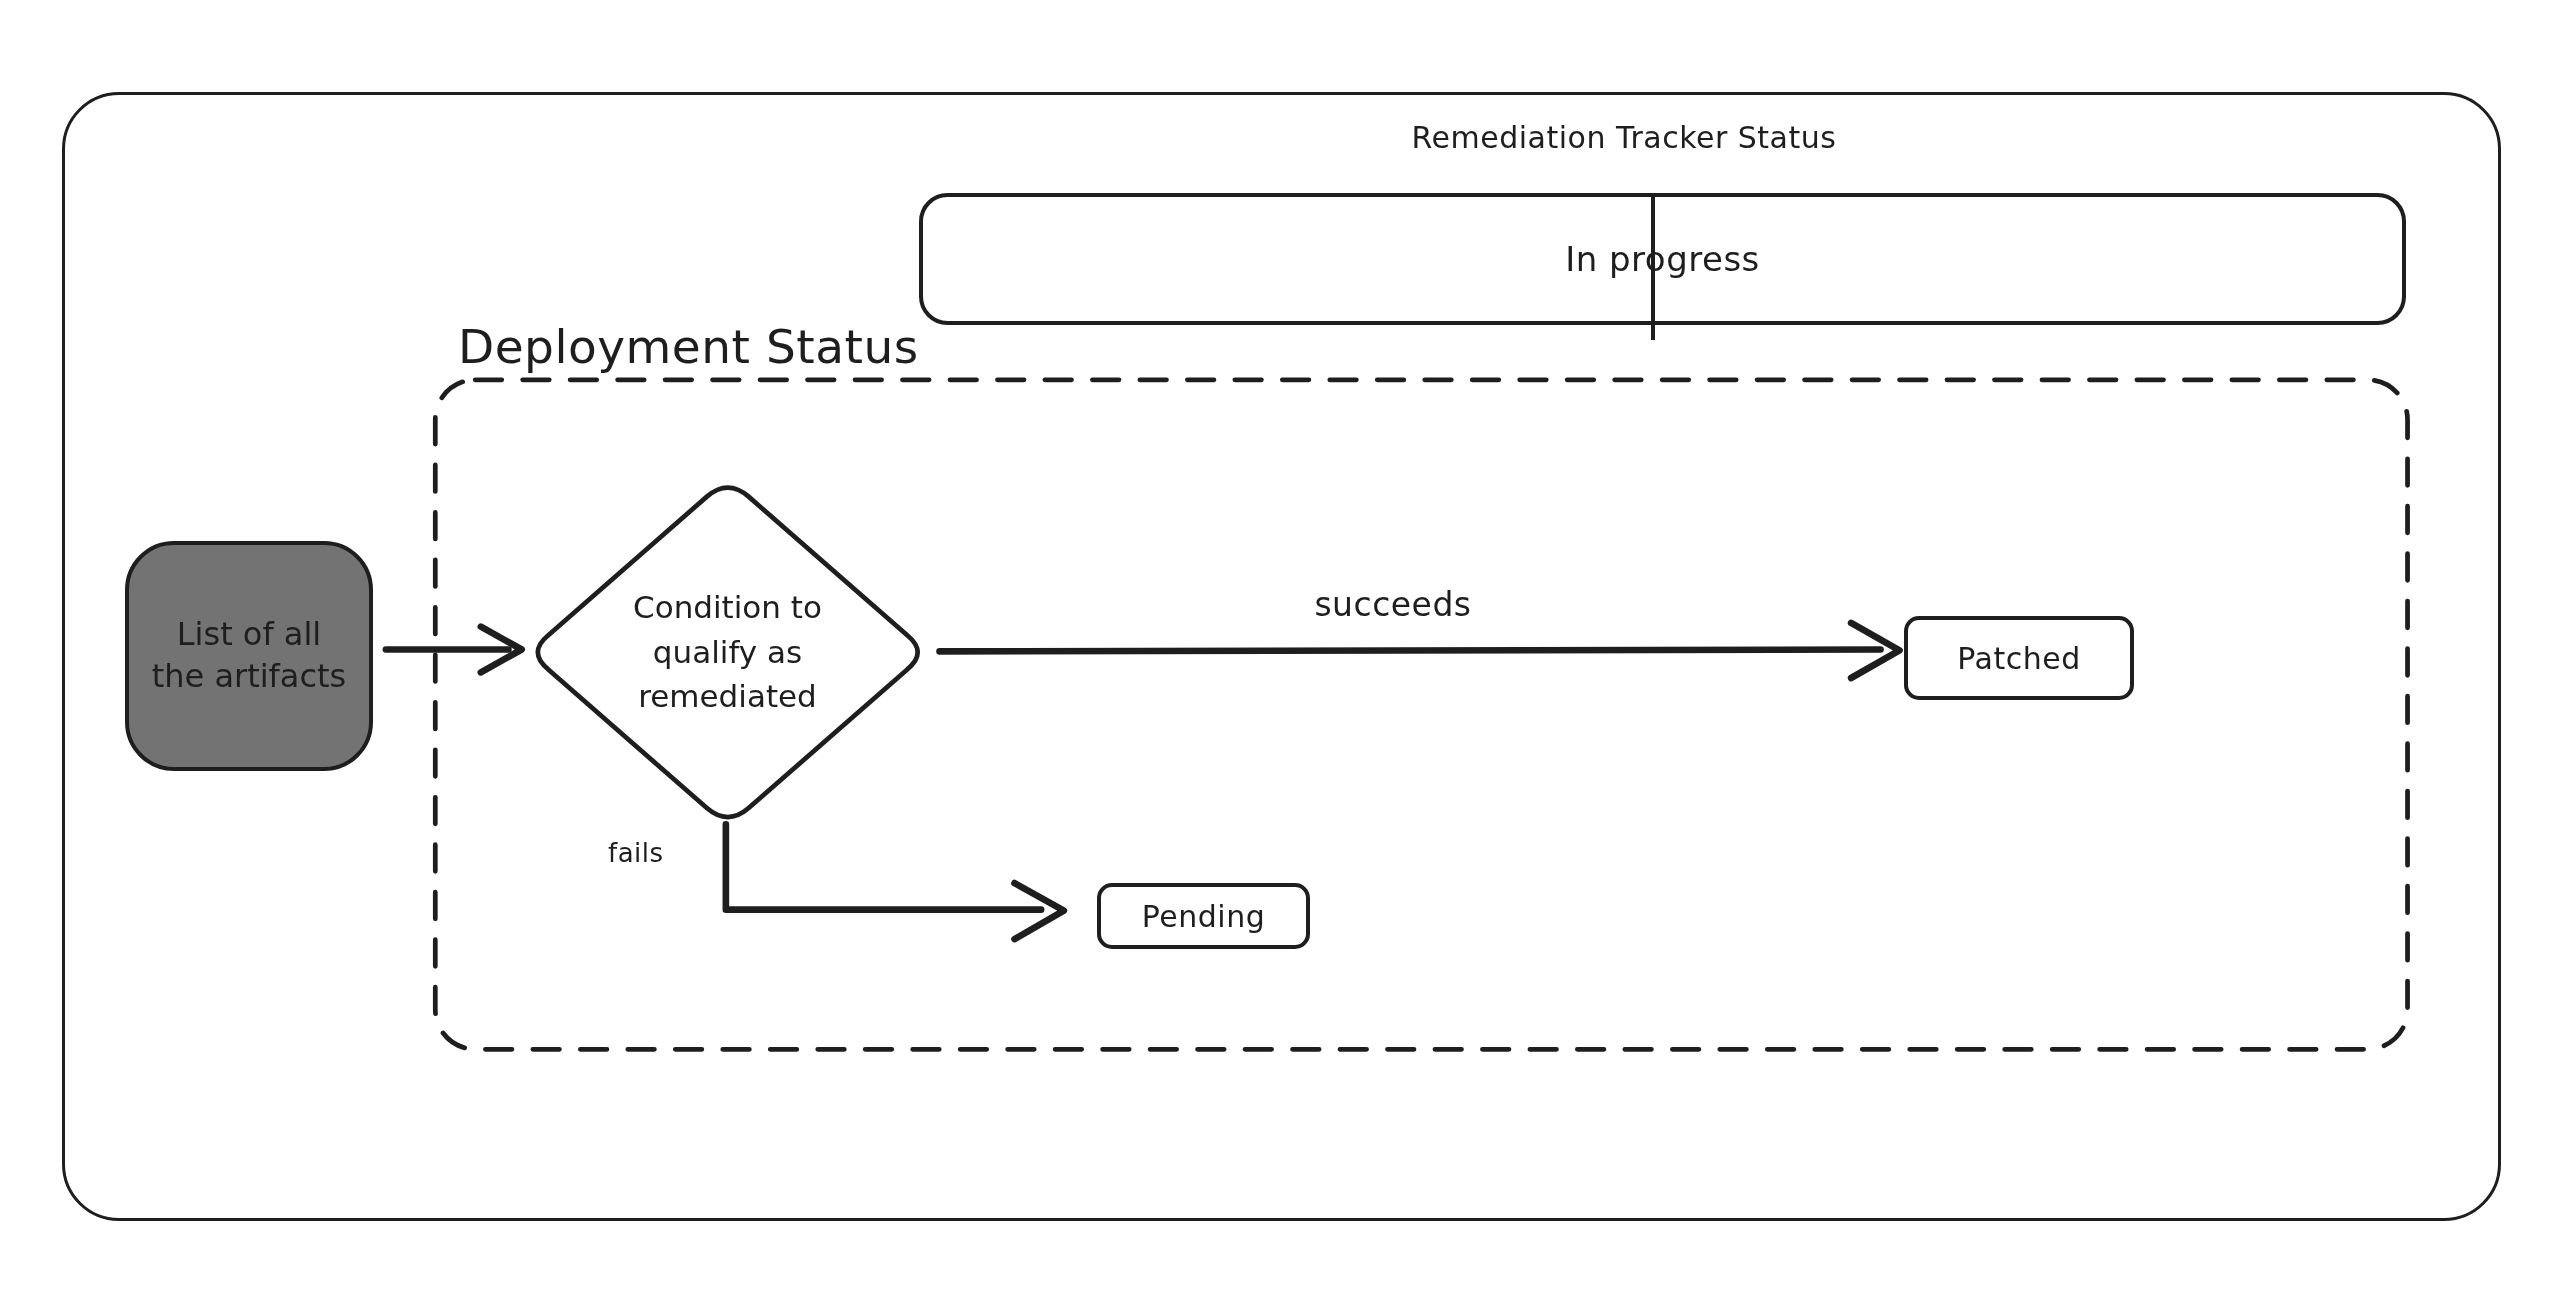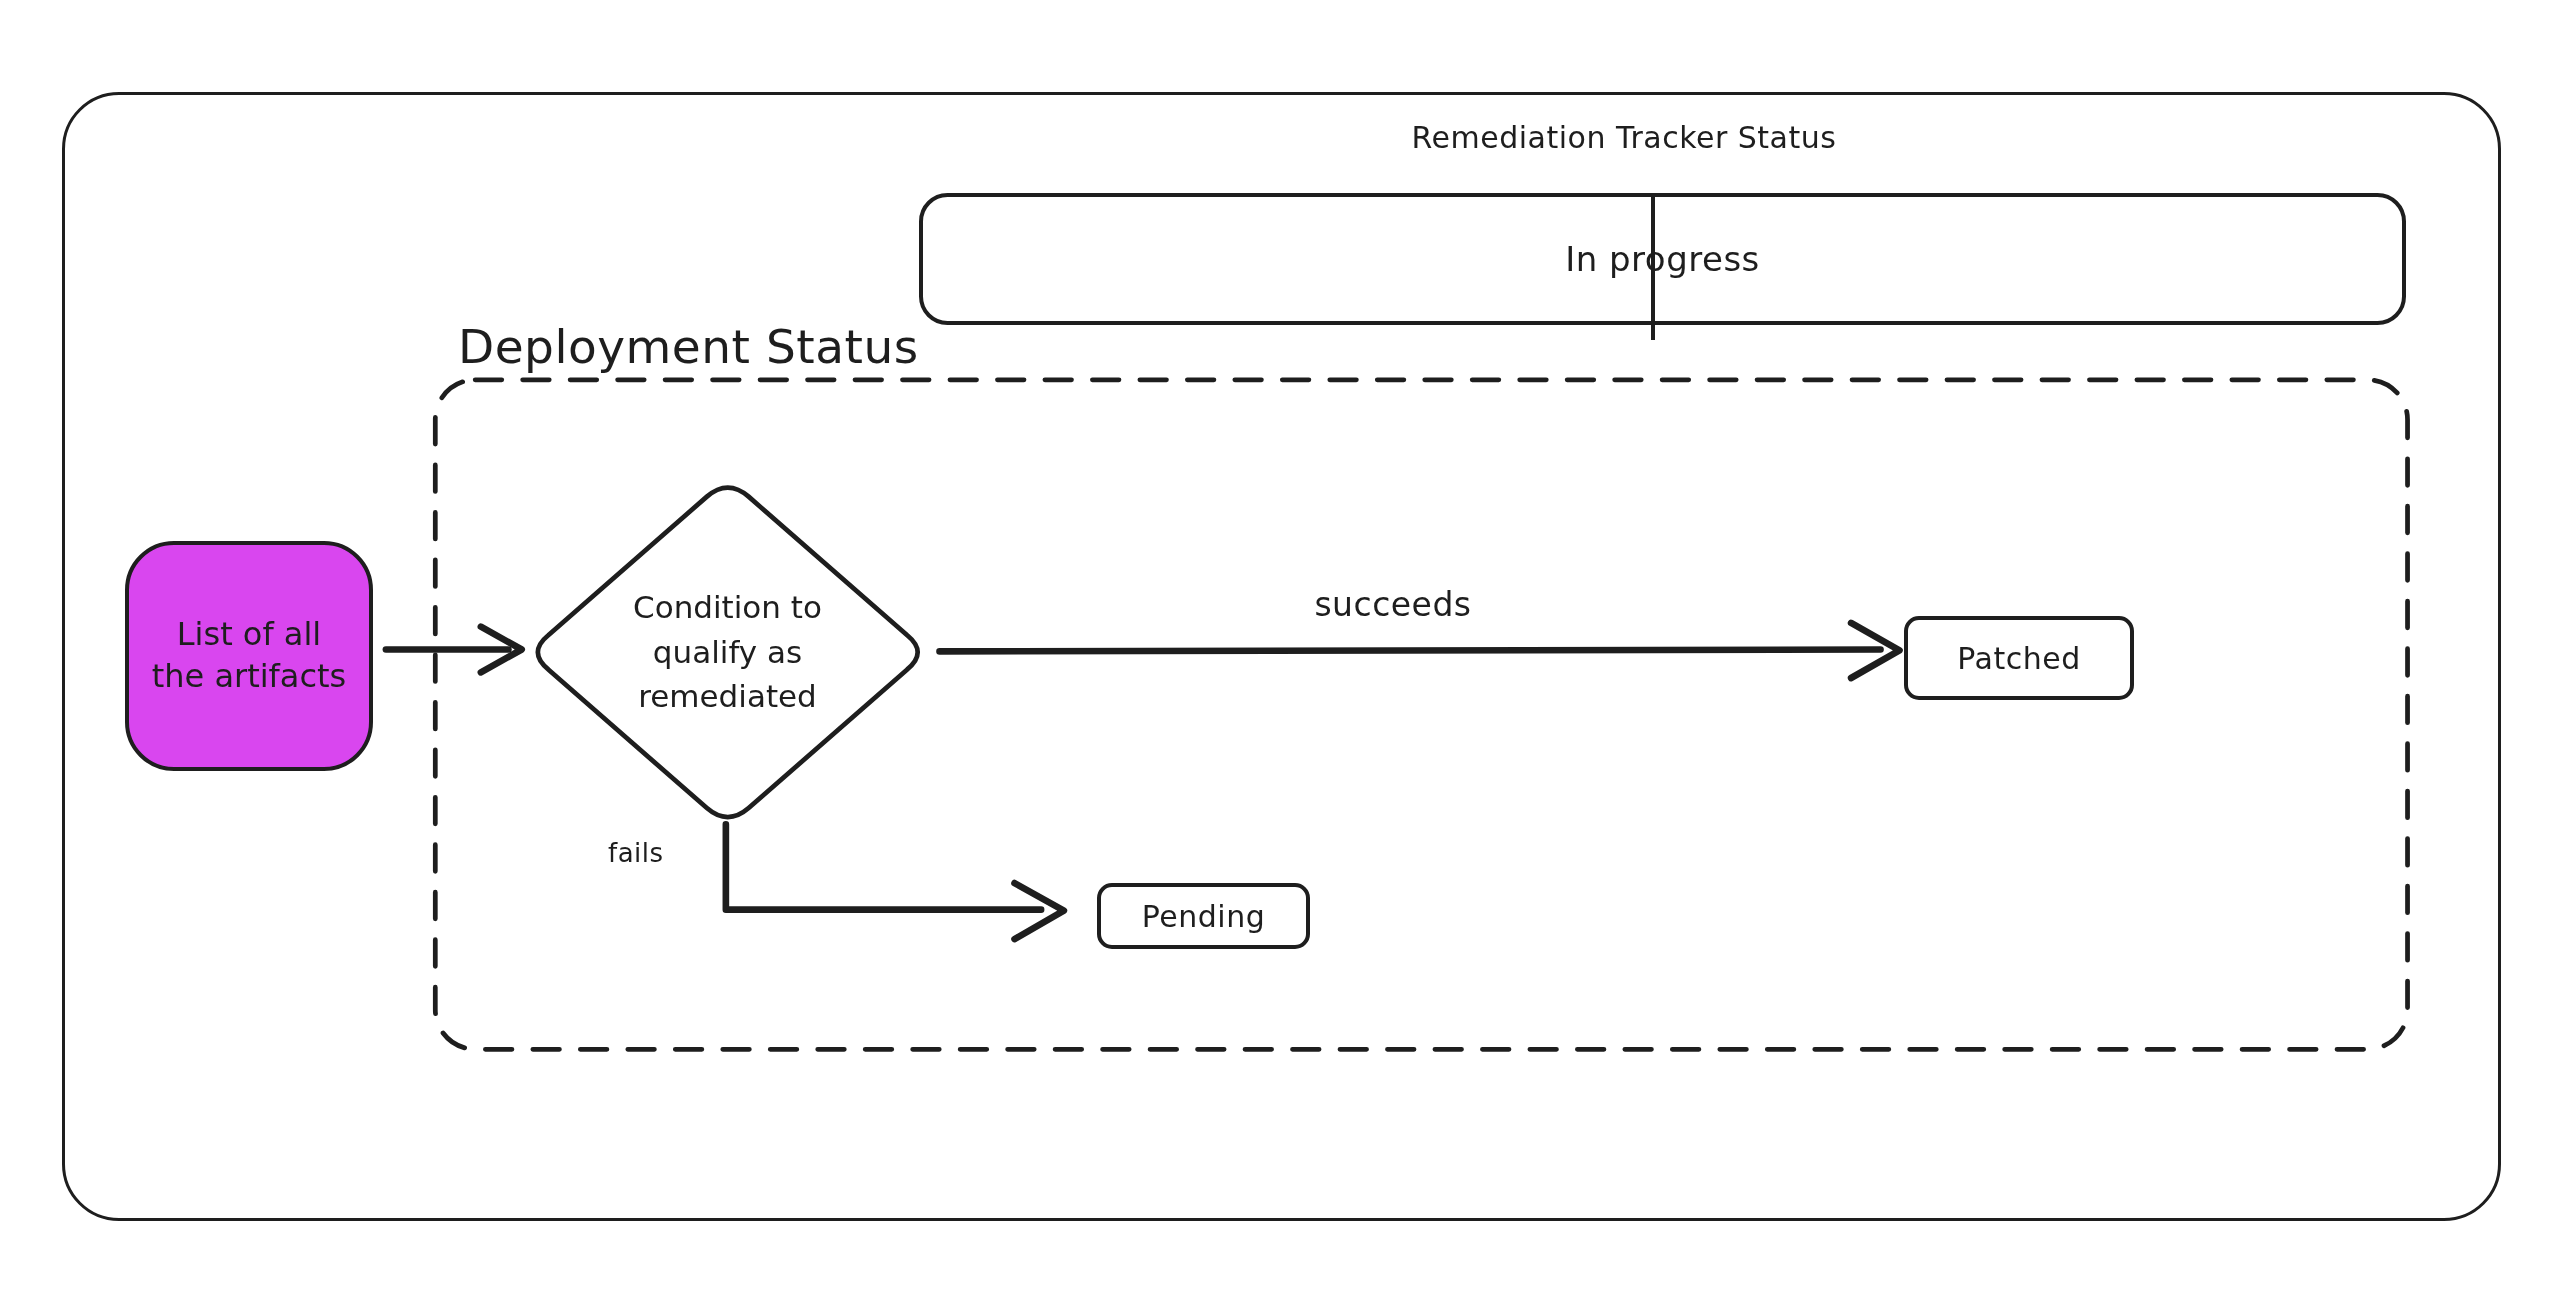--- a/index.html
+++ b/index.html
@@ -31,21 +31,21 @@
   .dep-label{
     position:absolute;left:458px;top:319px;font-size:47px;letter-spacing:0.5px;
   }
   
   svg.overlay{position:absolute;left:0;top:0;pointer-events:none;}
   
   .artifacts{
     position:absolute;left:125px;top:541px;width:248px;height:230px;
     border:4.7px solid #1e1e1e;border-radius:49px;box-sizing:border-box;
     display:flex;align-items:center;justify-content:center;text-align:center;
-    font-size:32px;line-height:1.3;background:#d946ef;
+    font-size:32px;line-height:1.3;background:#737373;
   }
   .ml{white-space:pre-line;}
   
   .diamond-text{
     position:absolute;left:585px;top:562px;width:285px;height:180px;
     display:flex;align-items:center;justify-content:center;text-align:center;
     font-size:31px;line-height:1.45;
   }
   
   .succeeds{

